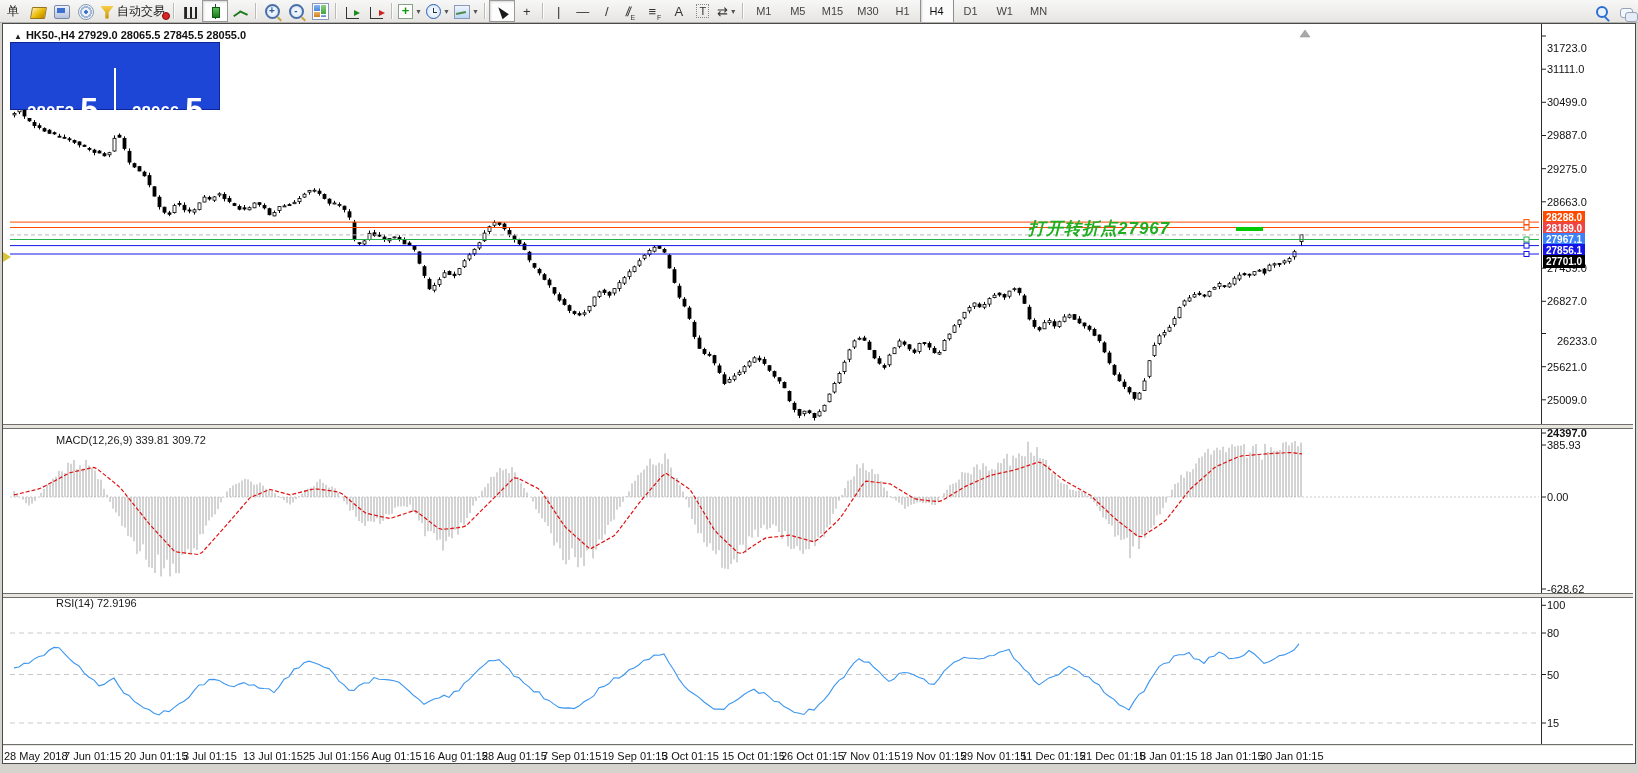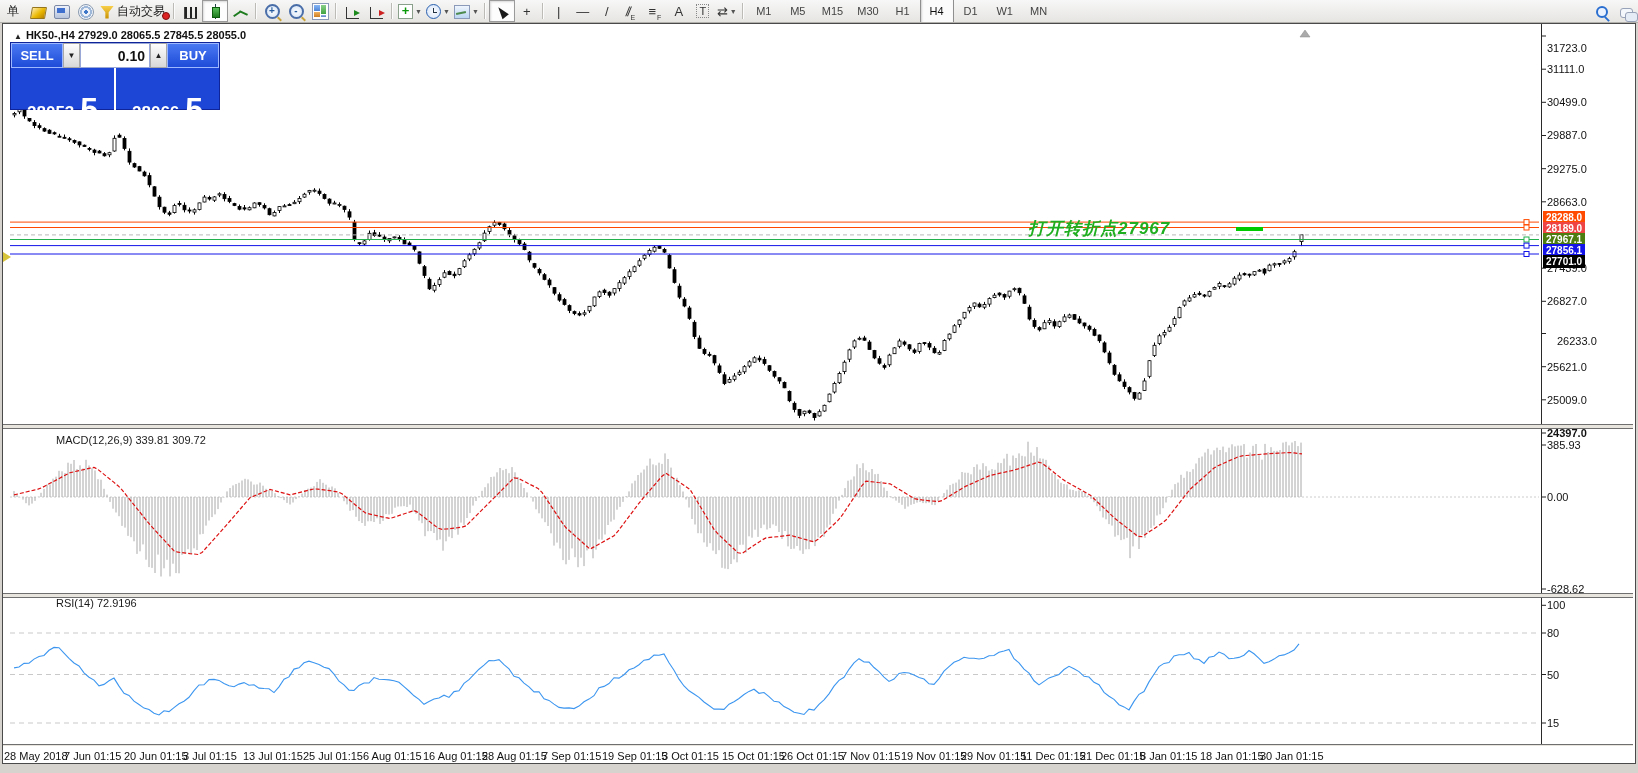--- a/index.html
+++ b/index.html
@@ -1212,27 +1212,20 @@
   <div class="axisline"></div>
   <div class="pane-sep" style="top:424px"></div>
   <div class="pane-sep" style="top:593px"></div>
   <div class="pane-sep" style="top:744px;height:1px;border-bottom:0"></div>
 
   <div class="chart-header">
     <span class="tri">▲</span><span>HK50-,H4  27929.0 28065.5 27845.5 28055.0</span>
   </div>
 
   <div class="tpanel">
-    <div class="tp-row1">
-      <div class="tp-btn">SELL</div>
-      <div class="tp-step">▼</div>
-      <div class="tp-vol"><input readonly="" value="0.10" style=""></div>
-      <div class="tp-step">▲</div>
-      <div class="tp-btn">BUY</div>
-    </div>
     <div class="tp-prices">
       <div class="tp-price">
         <span class="main">28053</span>
           <span class="dot">.</span>
           <span class="big">5</span>
       </div>
       <div class="tp-div"></div>
       <div class="tp-price">
         <span class="main">28066</span>
           <span class="dot">.</span>
@@ -1258,21 +1251,21 @@
       <div class="tick-label" style="top: 262px;">27439.0</div>
       <div class="tick-label" style="top: 295px;">26827.0</div>
       <div class="tick-label" style="top: 335px; margin-left: 10px;">26233.0</div>
       <div class="tick-label" style="top: 361px;">25621.0</div>
       <div class="tick-label" style="top: 394px;">25009.0</div>
       <div class="tick-label" style="top: 427px; font-weight: bold;">24397.0</div>
     </div>
   <div id="line-labels">
       <div class="line-label" style="top: 211px; background: rgb(255, 74, 0);">28288.0</div>
       <div class="line-label" style="top: 222px; background: #ef4444;">28189.0</div>
-      <div class="line-label" style="top: 233px; background: #4d7c0f;">27967.1</div>
+      <div class="line-label" style="top: 233px; background: #3b82f6;">27967.1</div>
       <div class="line-label" style="top: 244px; background: rgb(20, 20, 232);">27856.1</div>
       <div class="line-label" style="top: 255px; background: #000000;">27701.0</div>
     </div>
   <div id="macd-ticks">
       <div class="tick-label" style="top: 439px;">385.93</div>
       <div class="tick-label" style="top: 491px;">0.00</div>
       <div class="tick-label" style="top: 583px;">-628.62</div>
     </div>
   <div id="rsi-ticks">
       <div class="tick-label" style="top: 599px;">100</div>

